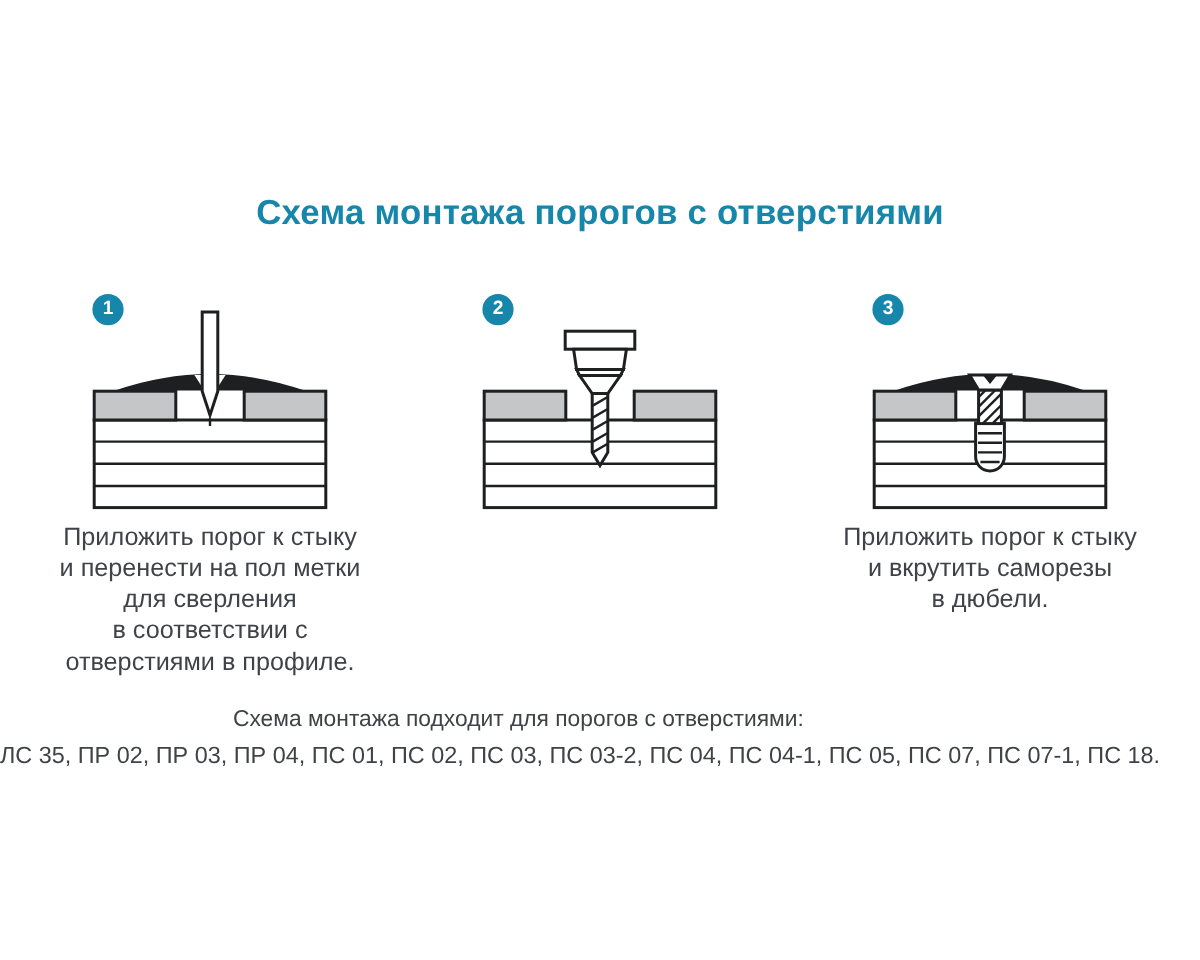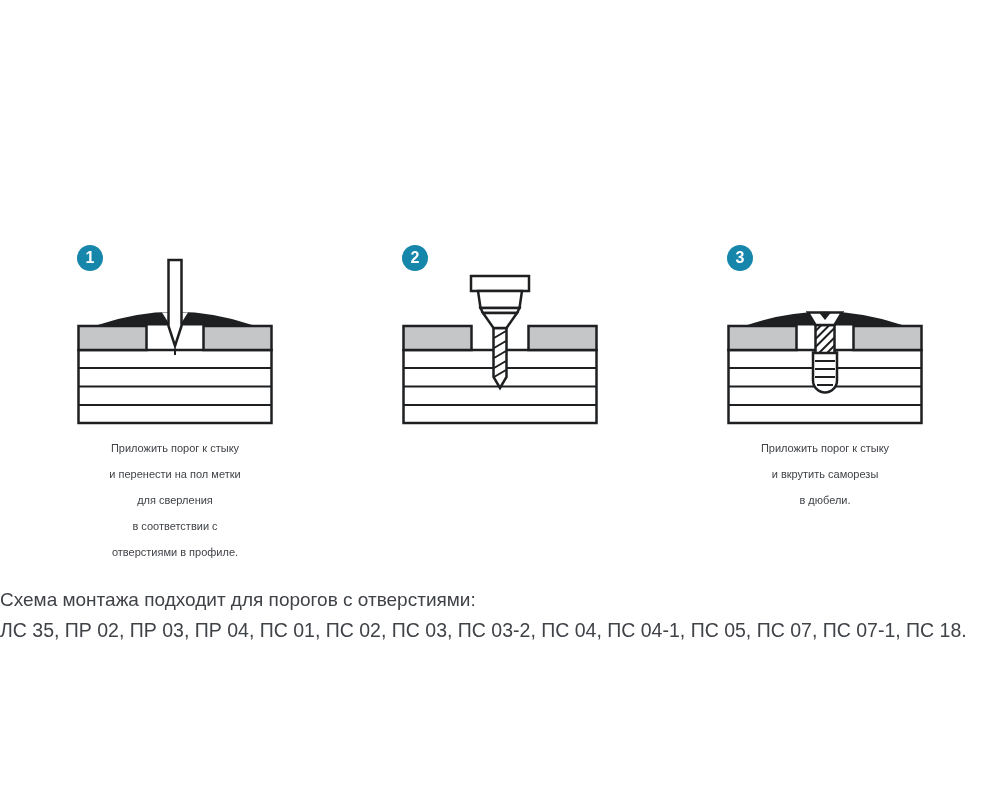--- a/index.html
+++ b/index.html
@@ -38,45 +38,46 @@
     position:absolute;left:32px;top:0;
     width:26px;height:26px;border-radius:50%;
     background:var(--accent);color:#fff;
     font-size:16px;font-weight:bold;
     display:flex;align-items:center;justify-content:center;
   }
   svg.diagram{width:200px;height:168px;margin-top:13px;display:block;}
 
   .caption{
     margin:9px 0 0;width:260px;
-    font-size:11px;line-height:26px;
+    font-size:21px;line-height:26px;
     text-align:center;white-space:pre-line;
     color:var(--text);
   }
 
   .footer{
     position:absolute;top:585px;left:0;width:864px;
-    color:var(--text);
+    text-align:center;color:var(--text);
   }
   .footer p{margin:0;}
   .footer-intro{font-size:19px;line-height:30px;}
   .footer-models{font-size:19.5px;line-height:30px;white-space:nowrap;}
 
   
   svg .ow{fill:#fff;stroke:var(--outline);stroke-width:2.5;}
   svg .og{fill:var(--panel-gray);stroke:var(--outline);stroke-width:2.5;}
   svg .dk{fill:var(--outline);stroke:none;}
   svg .w{fill:#fff;stroke:none;}
   svg .ln{stroke:var(--outline);stroke-width:2;fill:none;}
 </style>
 </head>
 <body>
 
 <div class="page">
 
+  <h1 class="title">Схема монтажа порогов с отверстиями</h1>
 
   <div class="steps">
 
     <div class="step">
       <div class="badge">
         <span>1</span>
       </div>
       <svg class="diagram" viewBox="0 0 200 168" aria-hidden="true">
         <g>
           <rect class="ow" x="3.5" y="92" width="193" height="73"></rect>

